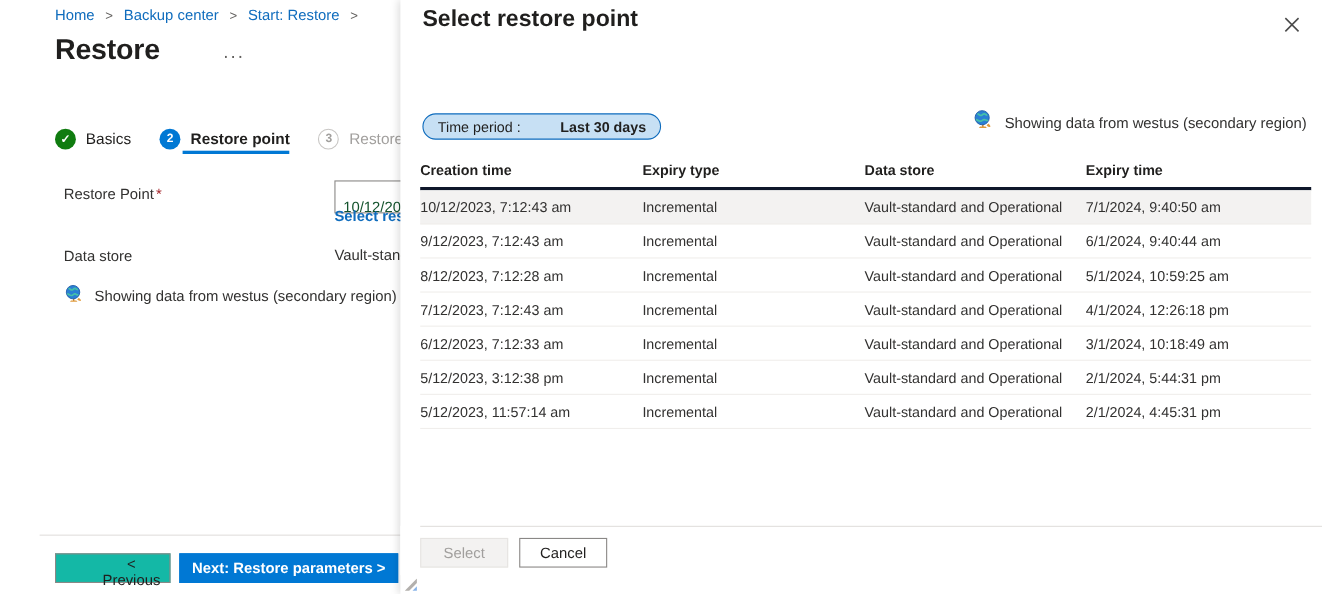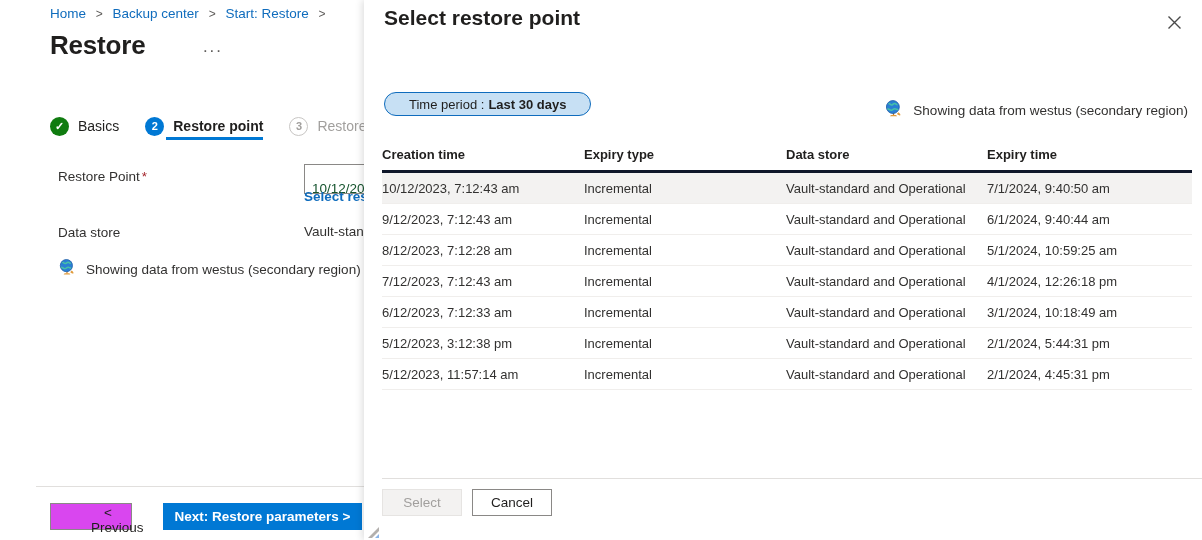--- a/index.html
+++ b/index.html
@@ -49,36 +49,36 @@
              white-space: nowrap; cursor: pointer; }
   .ds-value { position: absolute; left: 268px; top: 224px; font-size: 13.5px; color: #323130; white-space: nowrap; }
 
   .region-note { position: absolute; left: 22px; top: 258px; display: flex; align-items: center; }
   .region-note .txt { margin-left: 10px; font-size: 13.5px; color: #323130; white-space: nowrap; }
 
   
   .page-footer { position: absolute; left: 0; top: 486px; width: 364px; height: 54px; background: #fff; }
   .page-footer .sep { position: absolute; left: 0; top: 0; width: 364px; height: 1px; background: #e1dfdd; }
   .btn { font-family: "Liberation Sans", sans-serif; font-size: 13.5px; cursor: pointer; }
-  .btn-prev { position: absolute; left: 14px; top: 17px; width: 82px; height: 27px;
-              background: #d946ef; border: 1px solid #8a8886; color: #201f1e; padding-left: 40px; }
+  .btn-prev { position: absolute; left: 14px; top: 17px; width: 105px; height: 27px;
+              background: #14b8a6; border: 1px solid #8a8886; color: #201f1e; padding-left: 40px; }
   .btn-next { position: absolute; left: 127px; top: 17px; width: 199px; height: 27px;
               background: #0078d4; border: 1px solid #0078d4; color: #ffffff; font-weight: 600; }
 
   
   .blade { position: absolute; left: 364px; top: 0; width: 838px; height: 540px; background: #ffffff;
            box-shadow: -2px 0 7px rgba(0,0,0,0.13); }
   .blade-title { position: absolute; left: 20px; top: 6px; font-size: 21px; font-weight: 600; color: #201f1e; text-align: center; }
   .close-btn { position: absolute; right: 12px; top: 6px; width: 32px; height: 32px;
                display: flex; align-items: center; justify-content: center; cursor: pointer;
                background: transparent; border: none; }
 
-  .pill { position: absolute; left: 20px; top: 92px; height: 24px; border: 1px solid #0f6cbd;
+  .pill { position: absolute; left: 20px; top: 103px; height: 24px; border: 1px solid #0f6cbd;
           background: #c7e0f4; border-radius: 12px; display: flex; align-items: center;
-          padding: 0 24px; font-size: 13px; color: #201f1e; white-space: nowrap; cursor: pointer; }
+          padding: 0 13px; font-size: 13px; color: #201f1e; white-space: nowrap; cursor: pointer; gap: 32px; }
   .pill b { font-weight: 700; margin-left: 4px; }
 
   .blade-region { position: absolute; right: 14px; top: 99px; display: flex; align-items: center; }
   .blade-region .txt { margin-left: 10px; font-size: 13.5px; color: #323130; white-space: nowrap; }
 
   
   .tbl { position: absolute; left: 18px; top: 147px; width: 810px; }
   .tbl-head { display: flex; height: 26px; border-bottom: 3px solid #0f172a; }
   .tbl-head .th { font-size: 13px; font-weight: 700; color: #201f1e; }
   .row { display: flex; height: 31px; align-items: center; border-bottom: 1px solid #f0eeec; cursor: pointer; }

